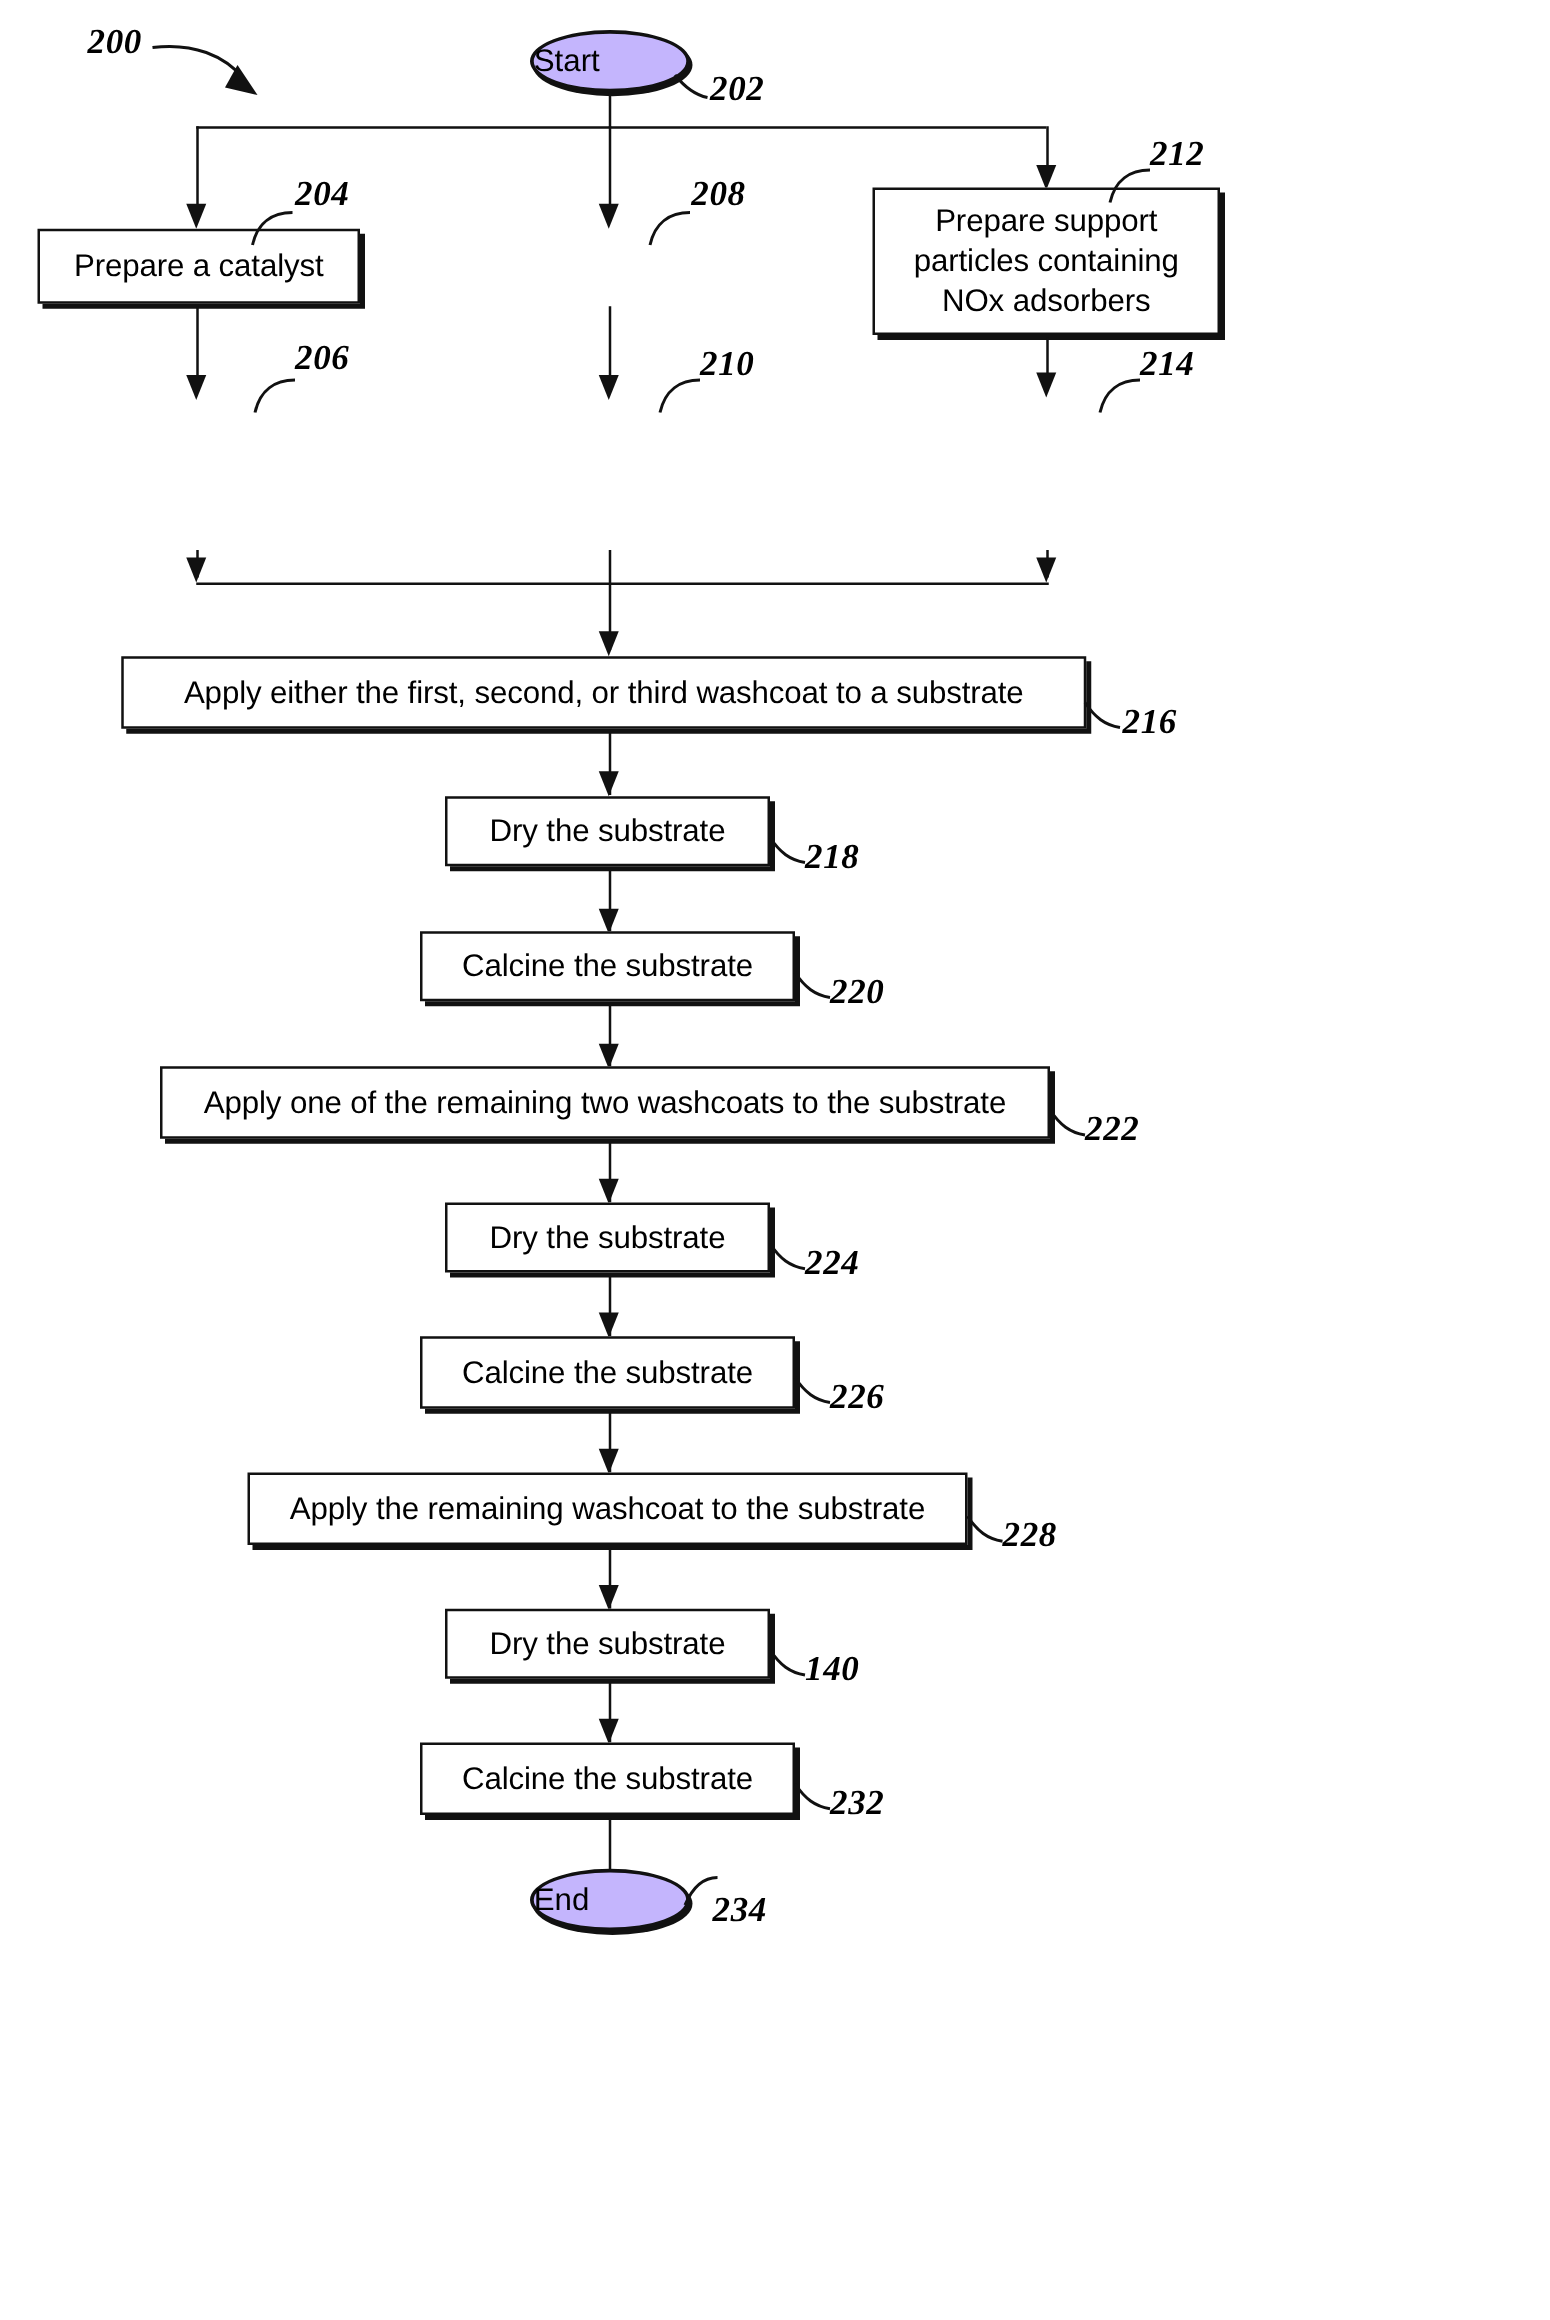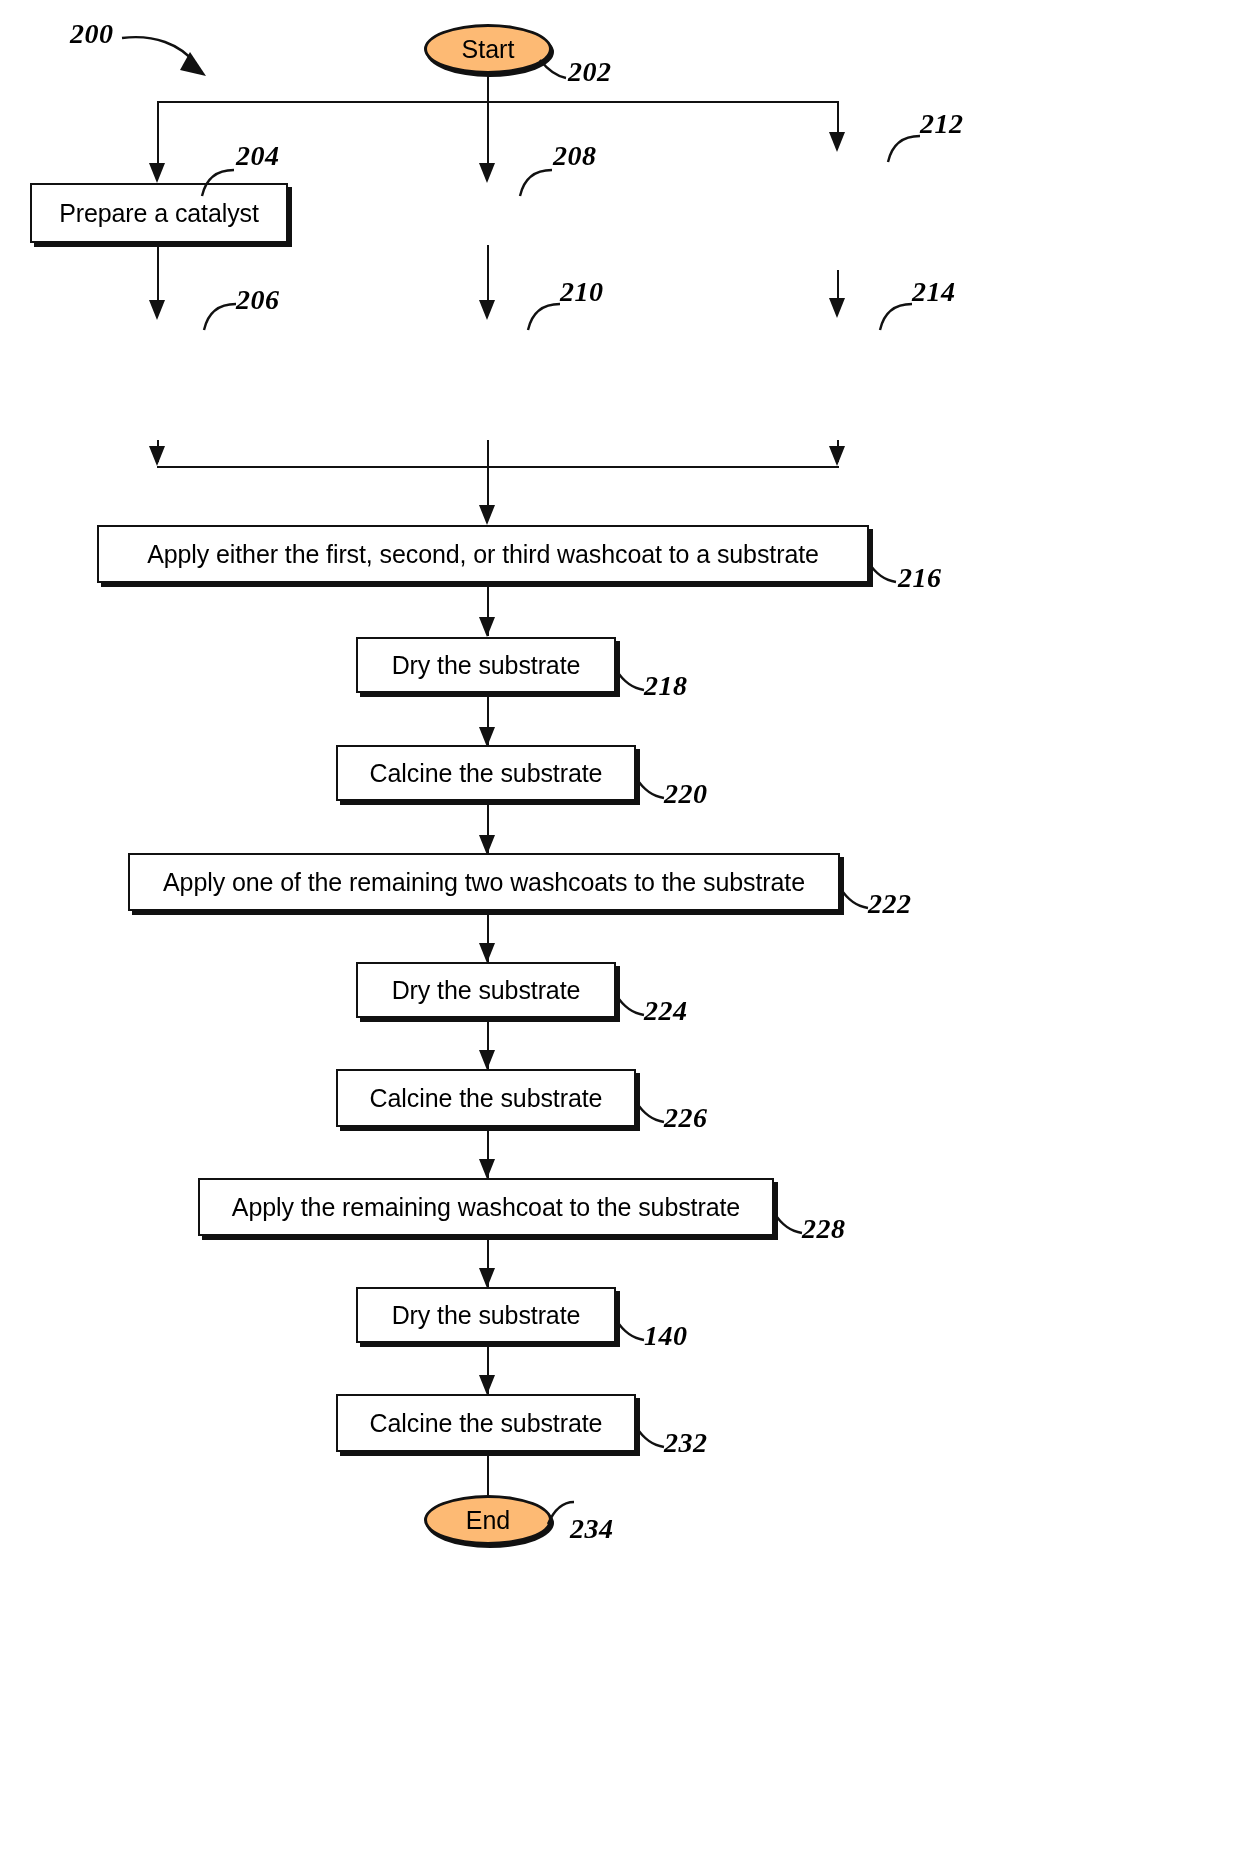--- a/index.html
+++ b/index.html
@@ -24,24 +24,24 @@
     line-height:1.28;
     letter-spacing:-0.1px;
     padding:4px 8px;
   }
   .node span{display:block;width:100%;}
 
   
   .terminal{
     position:absolute;
     box-sizing:border-box;
-    background:#fdba74;
+    background:#c4b5fd;
     border:3px solid #111;
     border-radius:50%;
-    display:flex;align-items:center;justify-content:center;
+    display:flex;align-items:center;justify-content:flex-start;
     font-size:25px;
     box-shadow:2px 3px 0 0 #111;
   }
 
   
   .ref{
     position:absolute;
     font-family:"Liberation Serif", serif;
     font-style:italic;
     font-size:28px;
@@ -104,38 +104,41 @@
   <svg class="leader" style="left:198px;top:168px;width:48px;height:30px;">
     <path d="M4,28 C8,10 20,2 36,2"></path>
   </svg>
   <div class="ref" style="left:236px;top:140px;">204</div>
 
   <svg class="leader" style="left:516px;top:168px;width:48px;height:30px;">
     <path d="M4,28 C8,10 20,2 36,2"></path>
   </svg>
   <div class="ref" style="left:553px;top:140px;">208</div>
 
+  <div class="node" style="left:698px;top:150px;width:278px;height:118px;">
+    <span>Prepare support particles containing NOx adsorbers</span>
+  </div>
   <svg class="leader" style="left:884px;top:134px;width:48px;height:30px;">
     <path d="M4,28 C8,10 20,2 36,2"></path>
   </svg>
   <div class="ref" style="left:920px;top:108px;">212</div>
 
   <div class="vline" style="left:157px;top:245px;height:62px;"></div>
   <div class="arrow-down" style="left:149px;top:300px;"></div>
 
   <div class="vline" style="left:487px;top:245px;height:62px;"></div>
   <div class="arrow-down" style="left:479px;top:300px;"></div>
 
   <div class="vline" style="left:837px;top:270px;height:40px;"></div>
   <div class="arrow-down" style="left:829px;top:298px;"></div>
 
   <svg class="leader" style="left:200px;top:302px;width:48px;height:30px;">
     <path d="M4,28 C8,10 20,2 36,2"></path>
   </svg>
-  <div class="ref" style="left:236px;top:284px;">206</div>
+  <div class="ref" style="left:236px;top:271px;">206</div>
 
   <svg class="leader" style="left:524px;top:302px;width:48px;height:30px;">
     <path d="M4,28 C8,10 20,2 36,2"></path>
   </svg>
   <div class="ref" style="left:560px;top:276px;">210</div>
 
   <svg class="leader" style="left:876px;top:302px;width:48px;height:30px;">
     <path d="M4,28 C8,10 20,2 36,2"></path>
   </svg>
   <div class="ref" style="left:912px;top:276px;">214</div>

